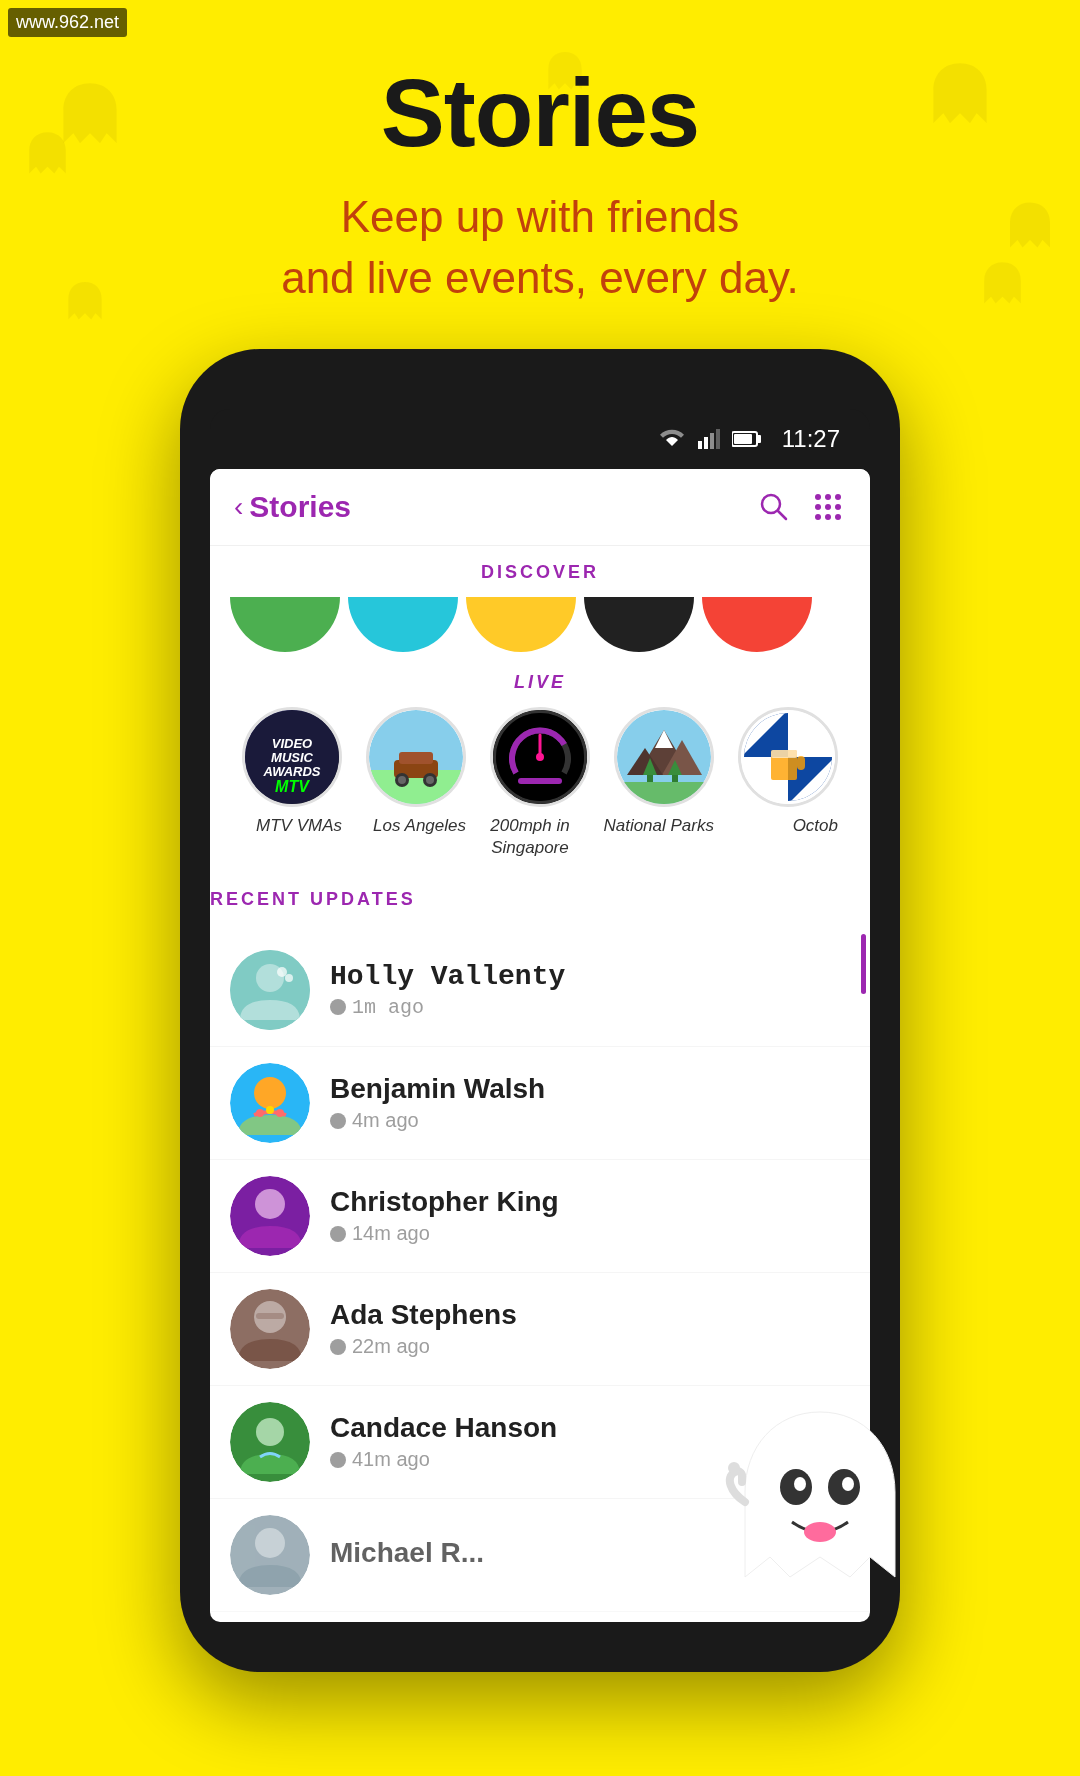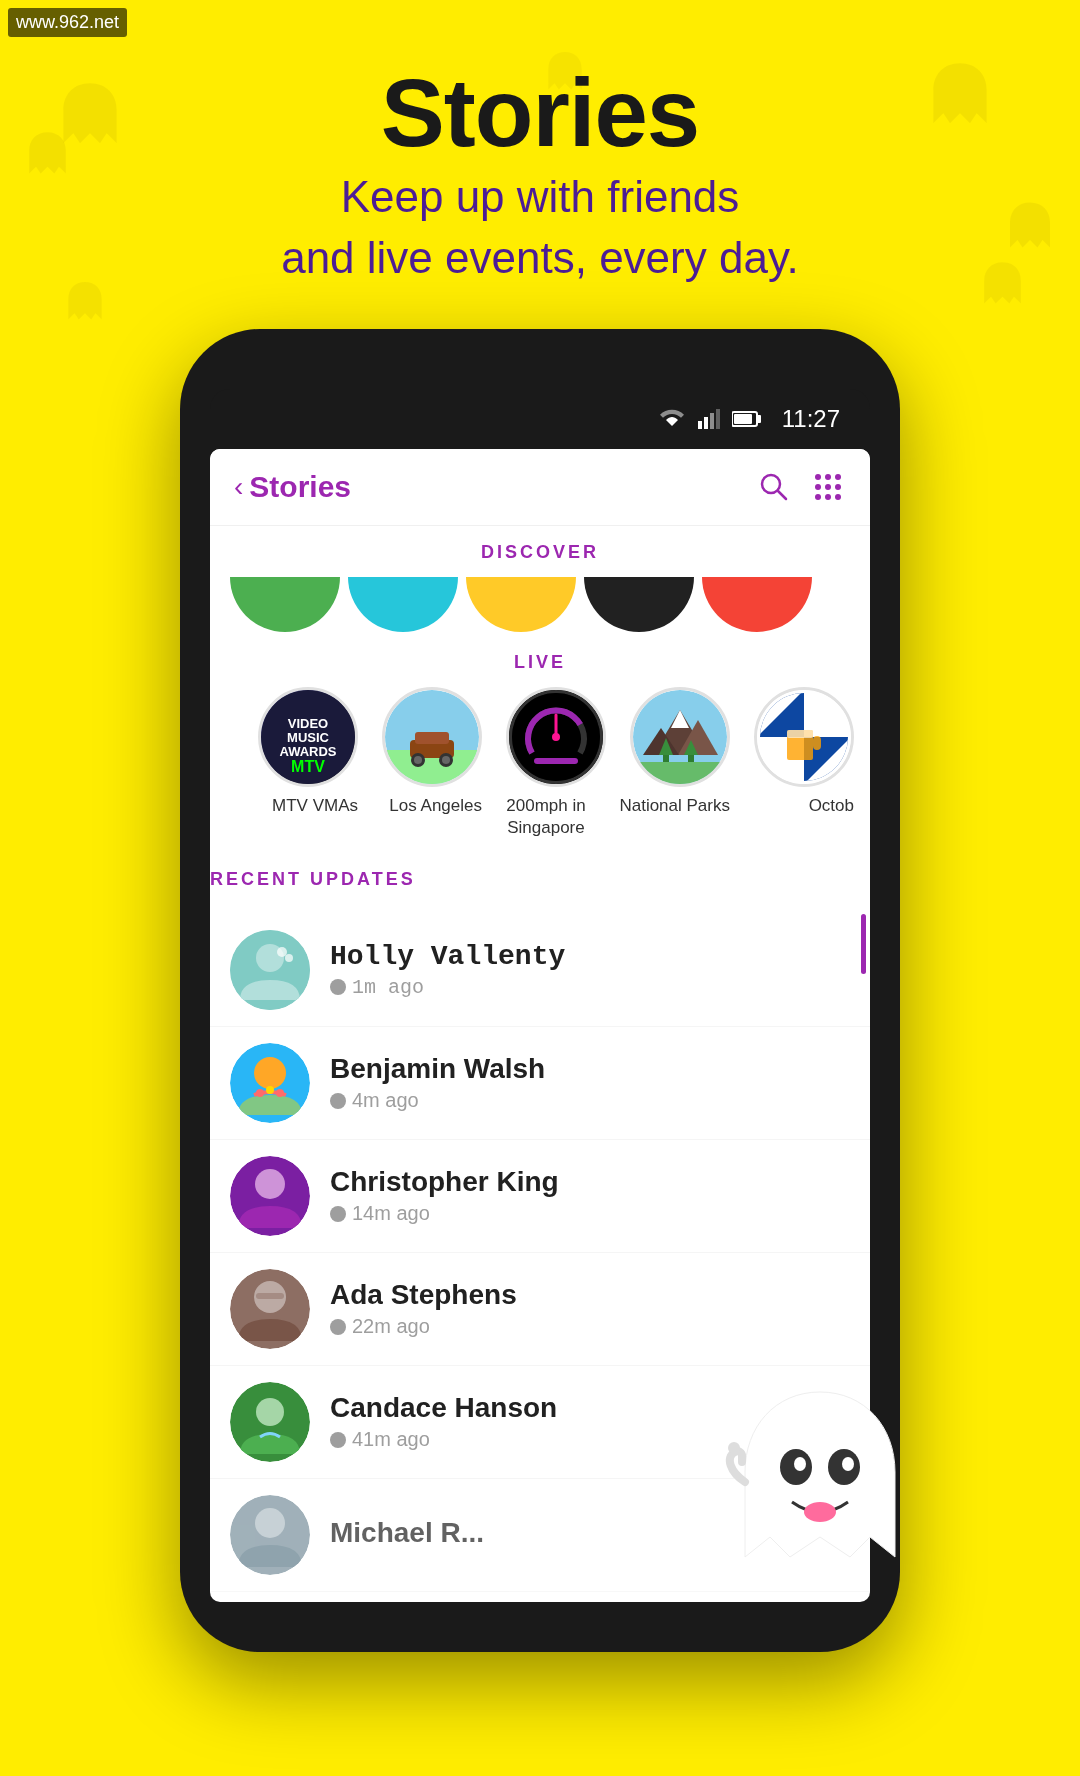--- a/index.html
+++ b/index.html
@@ -25,21 +25,22 @@
     .header-title {
       font-size: 96px;
       font-weight: 900;
       color: #1a1a1a;
       letter-spacing: -1px;
       line-height: 1.1;
     }
     .header-subtitle {
       font-size: 44px;
       font-weight: 400;
-      color: #4c1d95;
+      color: #c2410c;
+      margin-top: 20px;
       line-height: 1.4;
     }
 
     
     .phone-container {
       position: relative;
       width: 720px;
       margin: 0 auto;
       z-index: 2;
     }
@@ -124,21 +125,22 @@
     }
     .discover-row {
       display: flex;
       gap: 0;
       overflow: hidden;
       padding: 0 16px;
     }
 
     
     .live-section {
-      padding: 10px 16px;
+      padding: 10px 0;
+      font-style: italic;
     }
     .live-row {
       display: flex;
       align-items: flex-start;
       padding: 0 12px;
       gap: 4px;
       overflow: hidden;
     }
     .live-item {
       display: flex;

